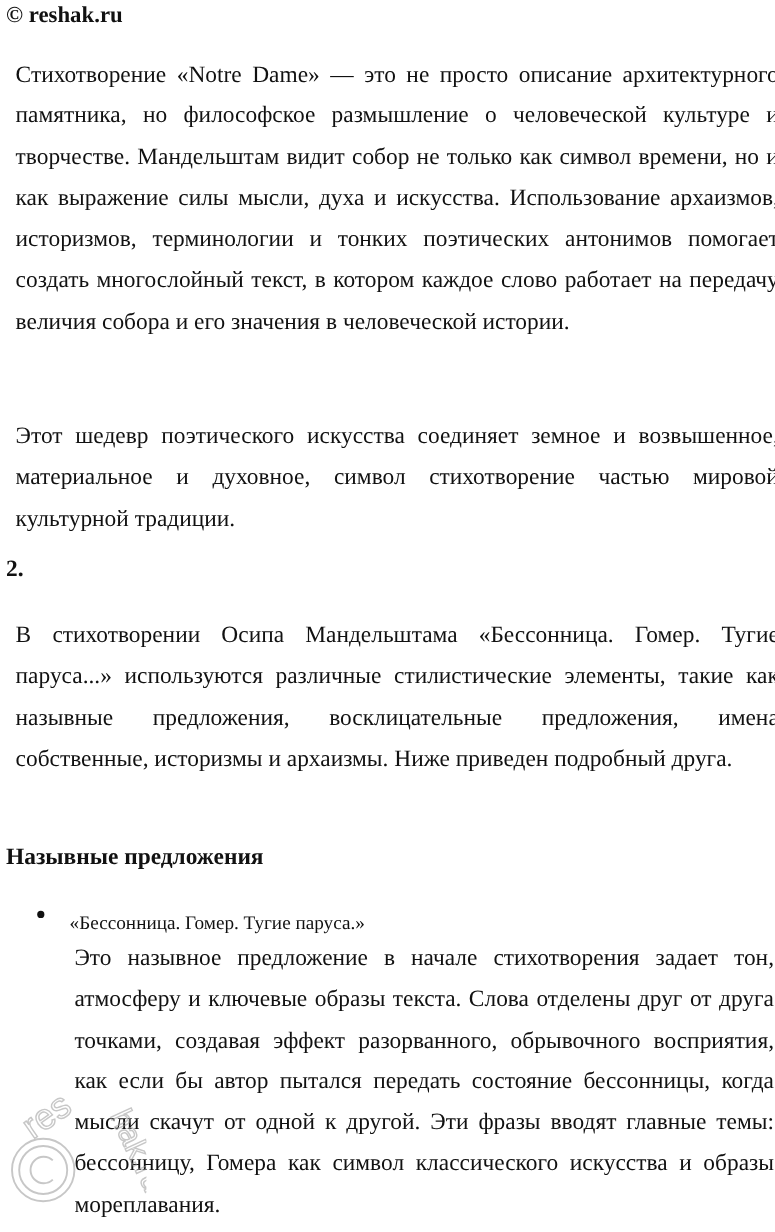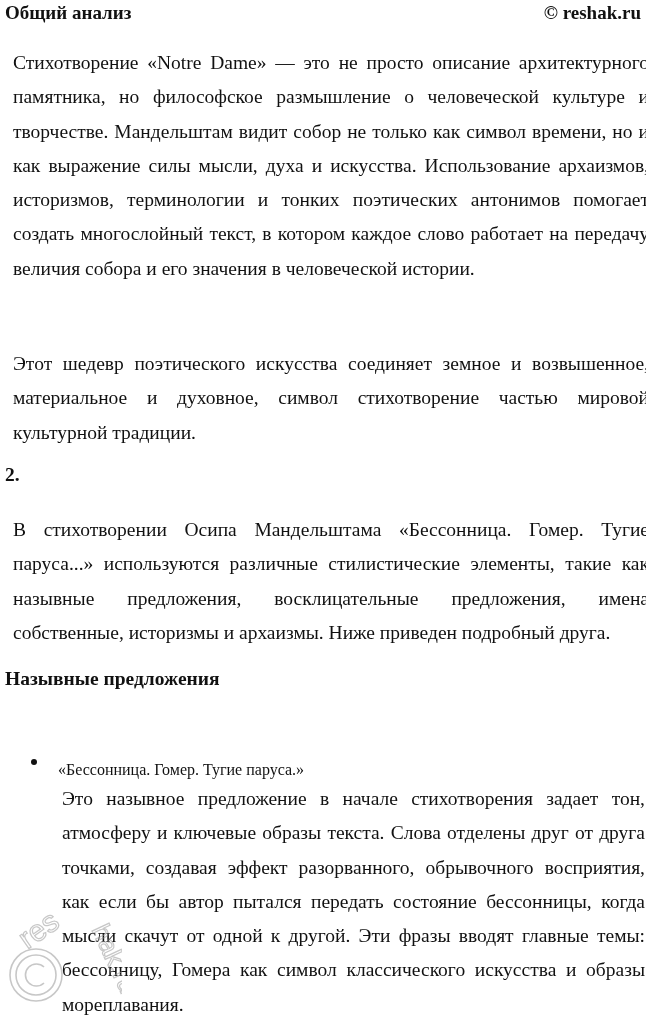--- a/index.html
+++ b/index.html
@@ -41,33 +41,32 @@
     position: absolute; left: 2px; top: 875px; width: 120px; height: 150px;
     pointer-events: none; opacity: 0.55;
   }
 </style>
 </head>
 <body>
 
 <div class="page">
 
   <div class="header">
-    <span class="title">Общий анализ</span>
     <span class="copyright">© reshak.ru</span>
   </div>
 
   <p class="para" style="top:38px;">Стихотворение «Notre Dame» — это не просто описание архитектурного памятника, но философское размышление о человеческой культуре и творчестве. Мандельштам видит собор не только как символ времени, но и как выражение силы мысли, духа и искусства. Использование архаизмов, историзмов, терминологии и тонких поэтических антонимов помогает создать многослойный текст, в котором каждое слово работает на передачу величия собора и его значения в человеческой истории.</p>
 
   <p class="para" style="top:339px;">Этот шедевр поэтического искусства соединяет земное и возвышенное, материальное и духовное, символ стихотворение частью мировой культурной традиции.</p>
 
   <div class="num" style="top:462px;">2.</div>
 
   <p class="para" style="top:505px;">В стихотворении Осипа Мандельштама «Бессонница. Гомер. Тугие паруса...» используются различные стилистические элементы, такие как назывные предложения, восклицательные предложения, имена собственные, историзмы и архаизмы. Ниже приведен подробный друга.</p>
 
-  <div class="heading" style="top:666px;text-align:right;">Назывные предложения</div>
+  <div class="heading" style="top:702px;text-align:right;">Назывные предложения</div>
 
   <div class="bullet-item" style="top:744px;">
     <span class="bullet-dot"></span>
     <div class="bullet-title">«Бессонница. Гомер. Тугие паруса.»</div>
     <p class="bullet-body">Это назывное предложение в начале стихотворения задает тон, атмосферу и ключевые образы текста. Слова отделены друг от друга точками, создавая эффект разорванного, обрывочного восприятия, как если бы автор пытался передать состояние бессонницы, когда мысли скачут от одной к другой. Эти фразы вводят главные темы: бессонницу, Гомера как символ классического искусства и образы мореплавания.</p>
   </div>
 
 </div>
 
 <svg class="watermark" viewBox="0 0 120 150" xmlns="http://www.w3.org/2000/svg">

